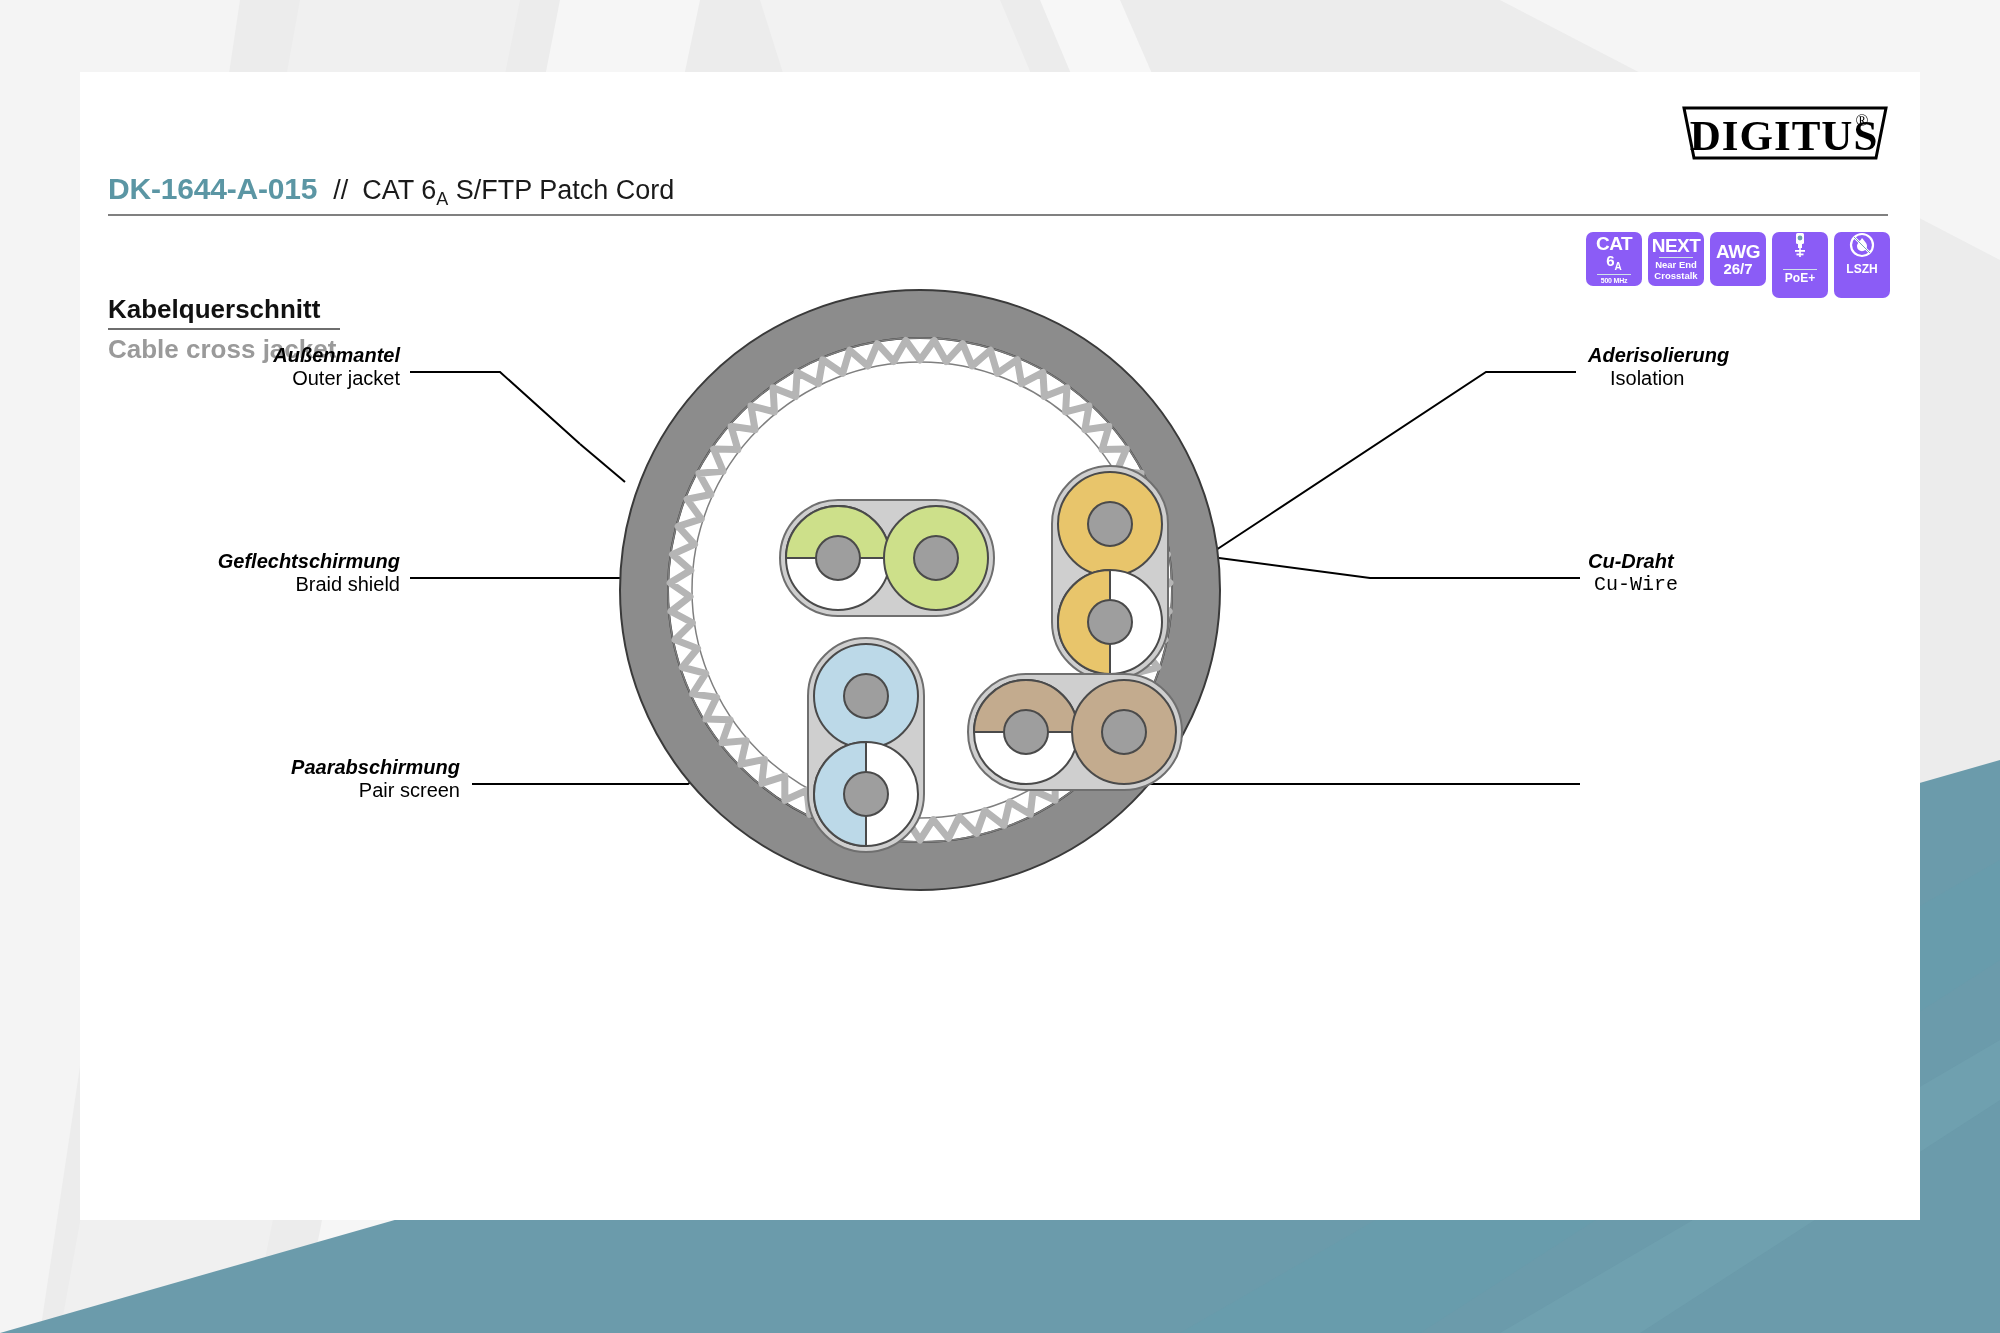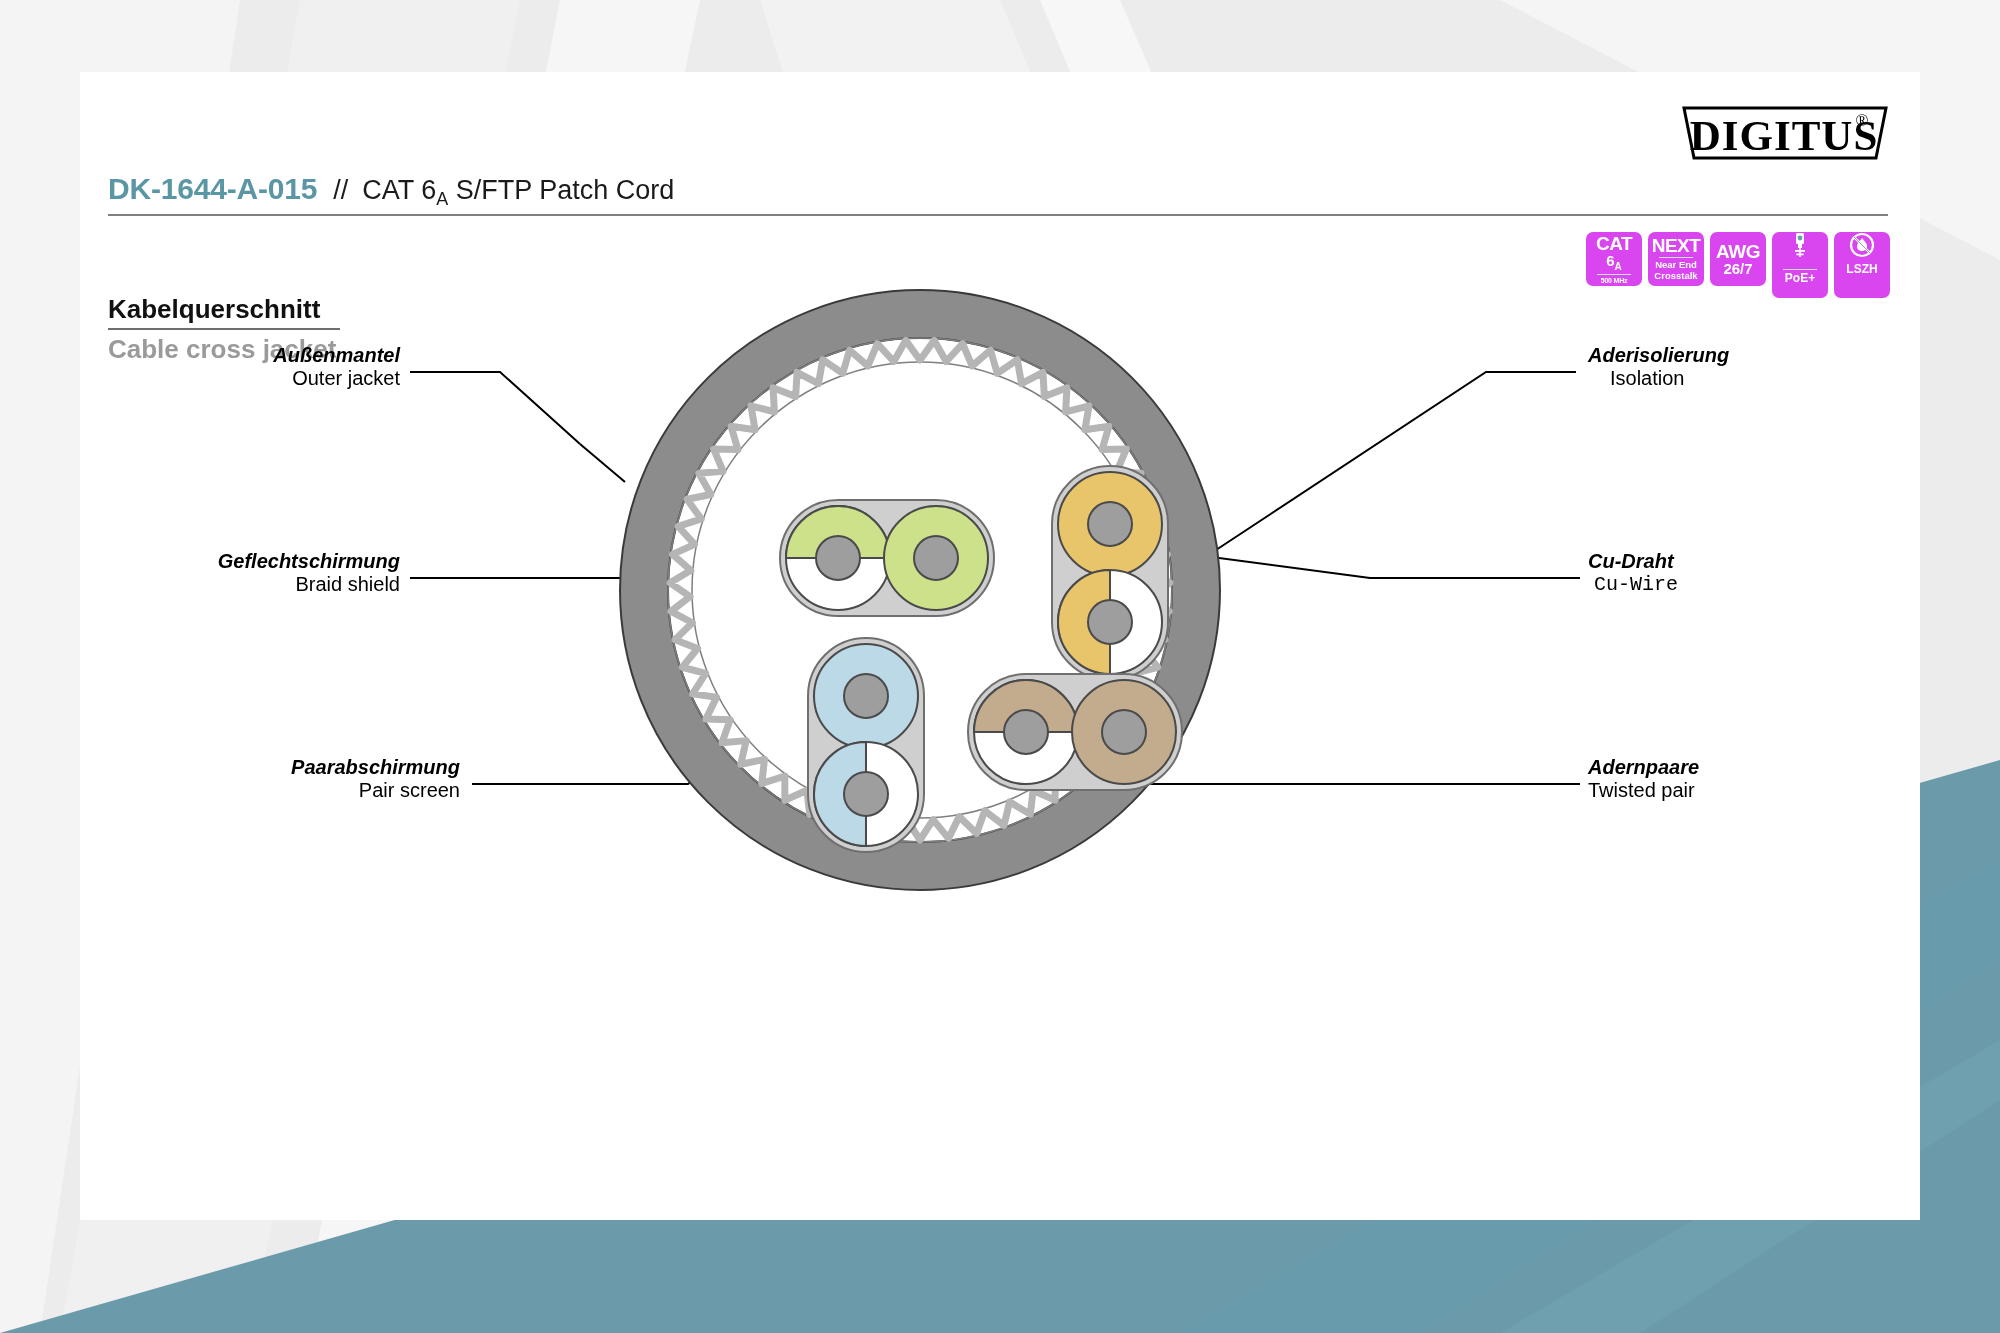--- a/index.html
+++ b/index.html
@@ -33,21 +33,21 @@
   .slashes{font-size:27px;color:#1a1a1a;margin-left:16px;font-weight:400;}
   .prodname{font-size:27px;color:#1a1a1a;margin-left:14px;font-weight:400;}
   .prodname .sub{font-size:18px;vertical-align:sub;}
   .title-rule{
     position:absolute;left:28px;top:142px;width:1780px;height:2px;background:#808080;
   }
 
   
   .badges{position:absolute;right:30px;top:160px;display:flex;gap:6px;}
   .badge{
-    width:56px;height:54px;background:#d946ef;border-radius:7px;
+    width:56px;height:54px;background:#8b5cf6;border-radius:7px;
     color:#ffffff;display:flex;flex-direction:column;align-items:center;
     justify-content:center;line-height:1;text-align:center;
   }
   .badge .b1{font-size:19px;font-weight:bold;letter-spacing:-0.5px;}
   .badge .b2{font-size:15px;font-weight:bold;}
   .badge .b2 .sb{font-size:10px;vertical-align:sub;}
   .badge .rule{width:34px;height:1px;background:#cfe2e8;margin:2px 0;}
   .badge .b3{font-size:7px;font-weight:bold;letter-spacing:-0.2px;}
   .badge .sm{font-size:9.5px;font-weight:bold;line-height:1.15;}
   .badge .lbl{font-size:12px;font-weight:bold;}
@@ -270,18 +270,14 @@
   <div class="callout left-al" style="left:1508px;top:272px;width:300px;">
     <div class="de">Aderisolierung</div>
     <div class="en" style="padding-left:22px;">Isolation</div>
   </div>
 
   <div class="callout left-al" style="left:1508px;top:478px;width:300px;">
     <div class="de">Cu-Draht</div>
     <div class="en" style="padding-left:6px;font-family:Liberation Mono, monospace;">Cu-Wire</div>
   </div>
 
-  <div class="callout left-al" style="left:1508px;top:684px;width:300px;">
-    <div class="de">Adernpaare</div>
-    <div class="en">Twisted pair</div>
-  </div>
 
 </div>
 
 </body></html>

